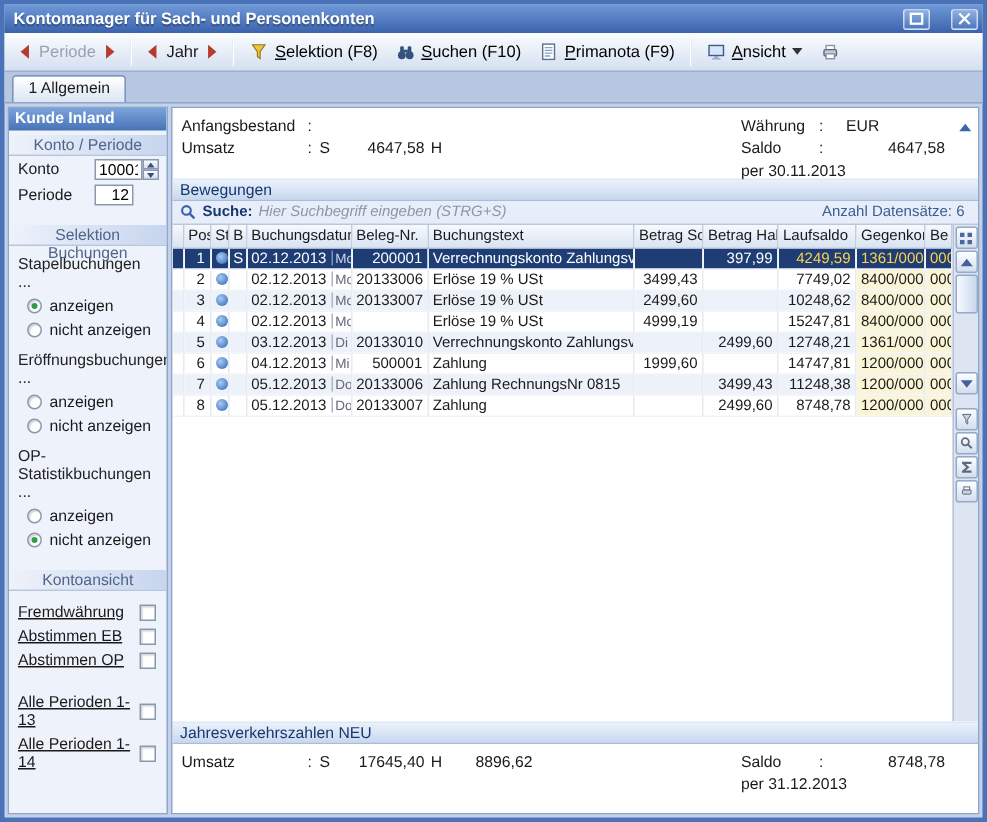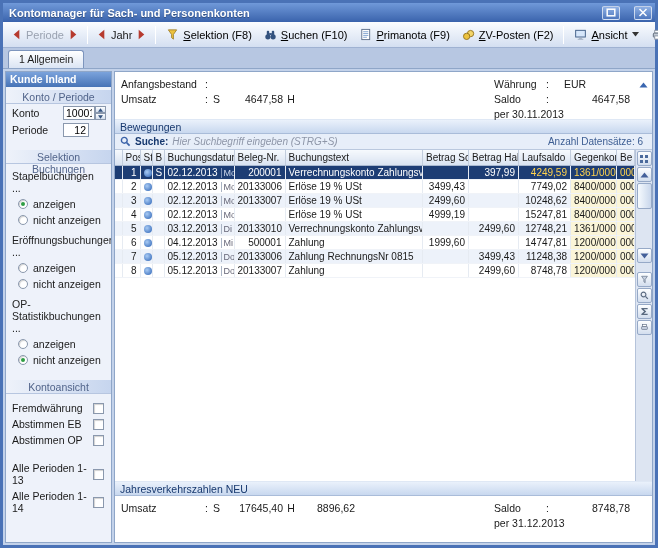--- a/index.html
+++ b/index.html
@@ -38,21 +38,21 @@
   .sb-row .lbl { flex:1; }
   .sb-input { width:32px; height:14px; border:1px solid #8a98ad; background:#fff; font:10.5px "Liberation Sans",sans-serif; text-align:right; padding:0 2px; }
   .spinbox { display:flex; align-items:stretch; }
   .spin { display:flex; flex-direction:column; }
   .spin button { width:11px; height:7px; border:1px solid #8a98ad; background:linear-gradient(#fdfeff,#d3deee); display:flex; align-items:center; justify-content:center; padding:0; cursor:pointer; }
   .grp-lbl { padding:6px 6px 2px 6px; color:#222; }
   .opt-row { display:flex; align-items:center; gap:5px; padding:2px 6px 2px 12px; }
   .radio { width:10px; height:10px; border-radius:50%; background:#fff; border:1px solid #8a98ad; box-shadow:inset 1px 1px 1px rgba(0,0,0,.18); flex:0 0 auto; cursor:pointer; }
   .radio.checked::after { content:""; display:block; width:4px; height:4px; margin:2px; border-radius:50%; background:#2f9e44; }
   .chk-row { display:flex; align-items:center; padding:2px 7px 2px 6px; }
-  .chk-row .lbl { flex:1; }
+  .chk-row .lbl { flex:1;text-decoration:underline; }
   .checkbox { width:11px; height:11px; background:#fff; border:1px solid #8a98ad; box-shadow:inset 1px 1px 1px rgba(0,0,0,.18); cursor:pointer; flex:0 0 auto; }
   .chk-gap { height:12px; }
 
   
   .main { flex:1; background:#fff; border:1px solid #8fa6c8; display:flex; flex-direction:column; overflow:hidden; }
   .sec-h { height:15px; flex:0 0 auto; background:linear-gradient(#eaf1fb,#c8d8ef); border-bottom:1px solid #a9bcd9; border-top:1px solid #dfe8f5; color:#17386e; font-size:10.5px; padding:1px 5px; }
   .info-panel { flex:0 0 auto; padding:4px 8px 2px 6px; display:flex; position:relative; font-size:10.5px; }
   .info-panel.alt { height:47px;gap:32px; }
   .info-panel.neu { height:46px; }
   .info-left .info-row { display:grid; grid-template-columns:84px 8px 14px 56px 16px 56px; align-items:center; height:15px; }
@@ -159,27 +159,20 @@
       <svg width="13" height="13" viewBox="0 0 14 14">
           <rect x="3" y="1.5" width="8.5" height="11" fill="#fff" stroke="#5d6f8a"></rect>
           <g stroke="#7fa3d0" stroke-width="1">
             <line x1="4.5" y1="4" x2="10" y2="4"></line>
             <line x1="4.5" y1="6" x2="10" y2="6"></line>
             <line x1="4.5" y1="8" x2="10" y2="8"></line>
             <line x1="4.5" y1="10" x2="8.5" y2="10"></line>
           </g>
         </svg>
       <span class="tb-label accel">Primanota (F9)</span>
-    </button>
-    <button class="tb-btn">
-      <svg width="13" height="13" viewBox="0 0 14 14">
-          <circle cx="9.2" cy="6" r="3.4" fill="#f3d56a" stroke="#94731c"></circle>
-          <circle cx="5" cy="9" r="3.4" fill="#ecc23f" stroke="#94731c"></circle>
-        </svg>
-      <span class="tb-label accel">ZV-Posten (F2)</span>
     </button>
     <div class="tb-sep"></div>
     <button class="tb-btn">
       <svg width="13" height="13" viewBox="0 0 14 14">
           <rect x="1.8" y="2.5" width="10.4" height="7.2" fill="#d6e6fa" stroke="#3d5b85"></rect>
           <rect x="5.5" y="10" width="3" height="1.6" fill="#9aa9bd"></rect>
           <rect x="4" y="11.6" width="6" height="1" fill="#9aa9bd"></rect>
         </svg>
       <span class="tb-label accel">Ansicht</span>
       <svg width="7" height="5" viewBox="0 0 7 5">

